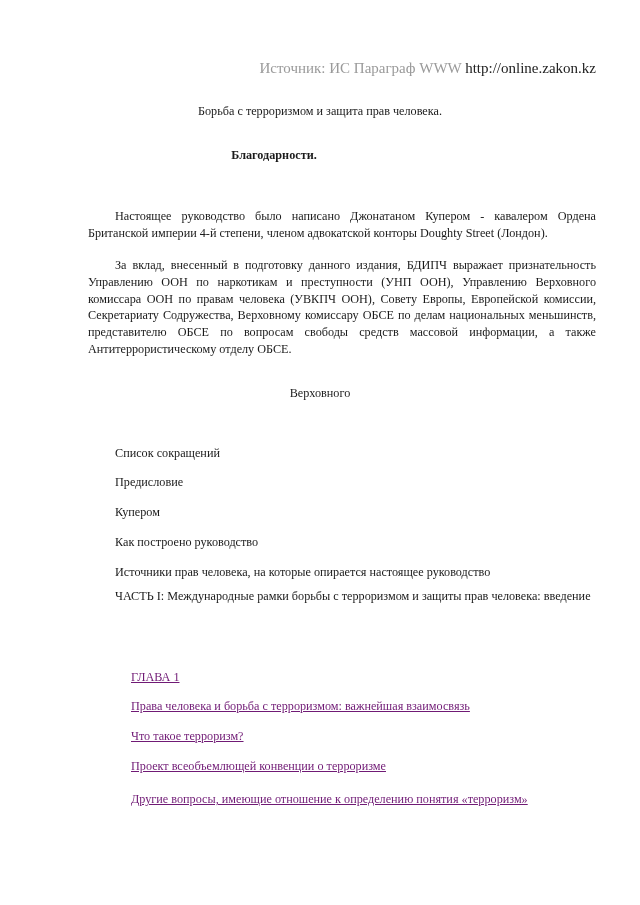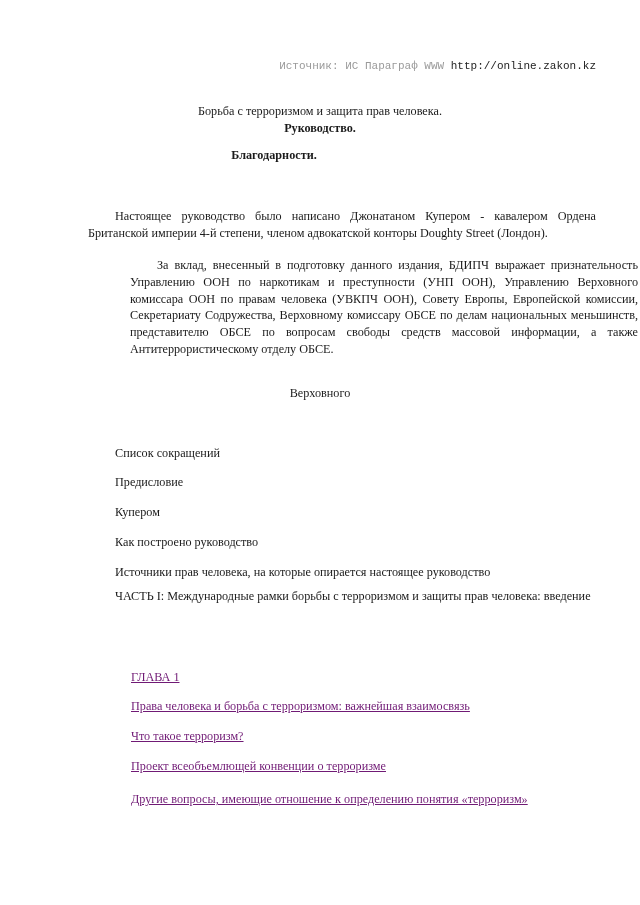--- a/index.html
+++ b/index.html
@@ -1,41 +1,40 @@
 <!DOCTYPE html>
 <html><head>
 <meta charset="utf-8">
 <style>
   html, body { margin: 0; padding: 0; background: #ffffff; }
   body { width: 640px; height: 905px; position: relative; overflow: hidden;
          font-family: "Liberation Serif", "DejaVu Serif", serif; color: #1a1a1a; font-size: 12.2px; }
-  .source { position: absolute; top: 60px; right: 44px; font-size: 11px; color: #9a9a9a; font-family: Liberation Mono, monospace; }
+  .source { position: absolute; top: 60px; right: 44px; font-size: 15px; color: #9a9a9a; }
   .source .url { color: #222; }
   .title { position: absolute; top: 103px; left: 0; width: 640px; text-align: center; line-height: 17px; }
   .title .bold { font-weight: bold; }
   .thanks { position: absolute; top: 148px; left: 0; width: 548px; text-align: center; font-weight: bold; }
   .para { position: absolute; left: 88px; width: 508px; text-align: justify; text-indent: 27px; line-height: 16.8px; }
   .p1 { top: 208px; }
-  .p2 { top: 257px; margin-left: 42px; }
+  .p2 { top: 257px; }
   .toc-title { position: absolute; top: 386px; left: 0; width: 640px; text-align: center; }
   .toc { position: absolute; left: 115px; }
   .part { position: absolute; top: 588px; left: 88px; width: 508px; text-align: justify; text-indent: 27px; line-height: 17px; }
   .link { position: absolute; left: 115px; color: #701a75; text-decoration: underline; cursor: pointer; margin-left: 16px; }
 </style>
 </head>
 <body>
 
 <div class="source">
   <span>Источник: ИС Параграф WWW</span>
   <span class="url">http://online.zakon.kz</span>
 </div>
 
 <div class="title">
   <div>Борьба с терроризмом и защита прав человека.</div>
-  <div class="bold">Руководство.</div>
 </div>
 <div class="thanks">Благодарности.</div>
 
 <div class="para p1">Настоящее руководство было написано Джонатаном Купером - кавалером Ордена Британской империи 4-й степени, членом адвокатской конторы Doughty Street (Лондон).</div>
 <div class="para p2">За вклад, внесенный в подготовку данного издания, БДИПЧ выражает признательность Управлению ООН по наркотикам и преступности (УНП ООН), Управлению Верховного комиссара ООН по правам человека (УВКПЧ ООН), Совету Европы, Европейской комиссии, Секретариату Содружества, Верховному комиссару ОБСЕ по делам национальных меньшинств, представителю ОБСЕ по вопросам свободы средств массовой информации, а также Антитеррористическому отделу ОБСЕ.</div>
 
 <div class="toc-title">Верховного</div>
 
 <div class="toc" style="top:446px">Список сокращений</div>
 <div class="toc" style="top:475px">Предисловие</div>

